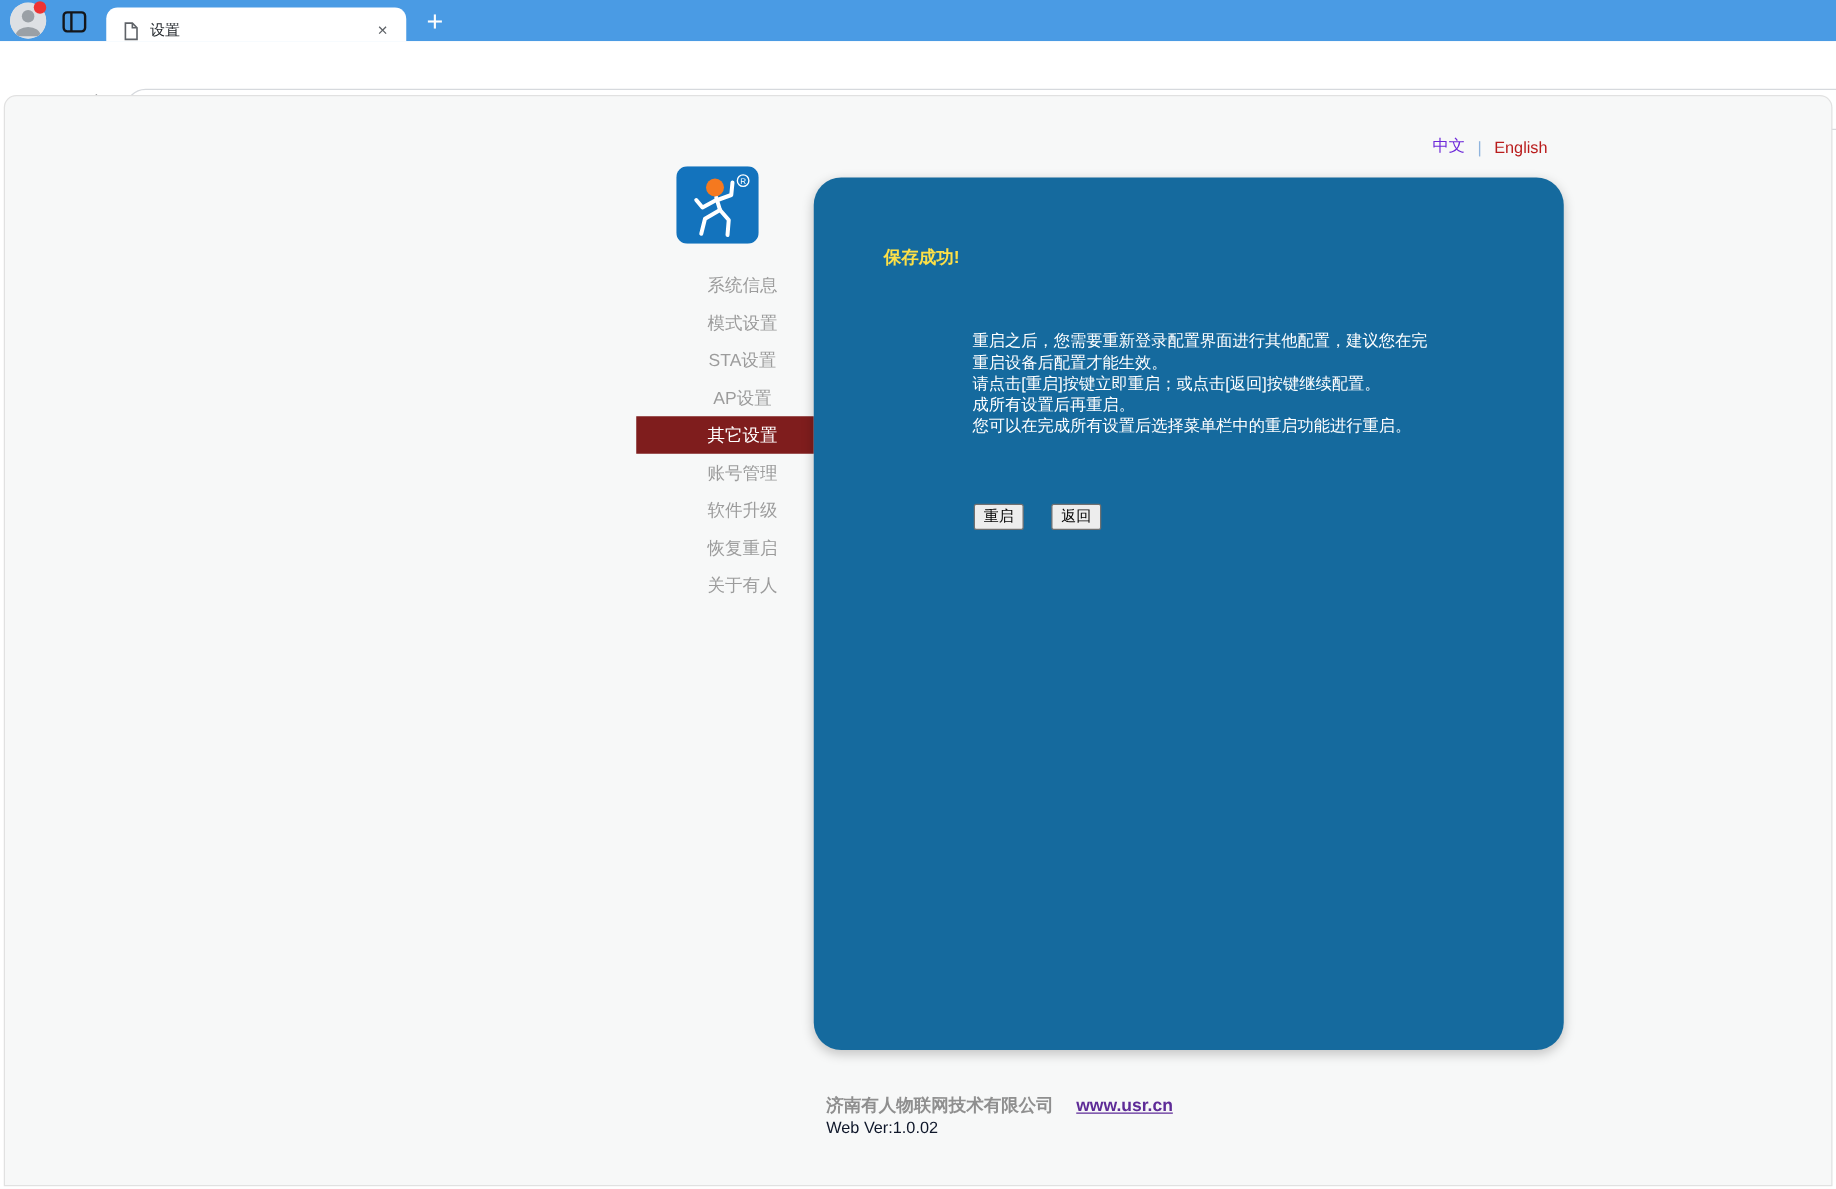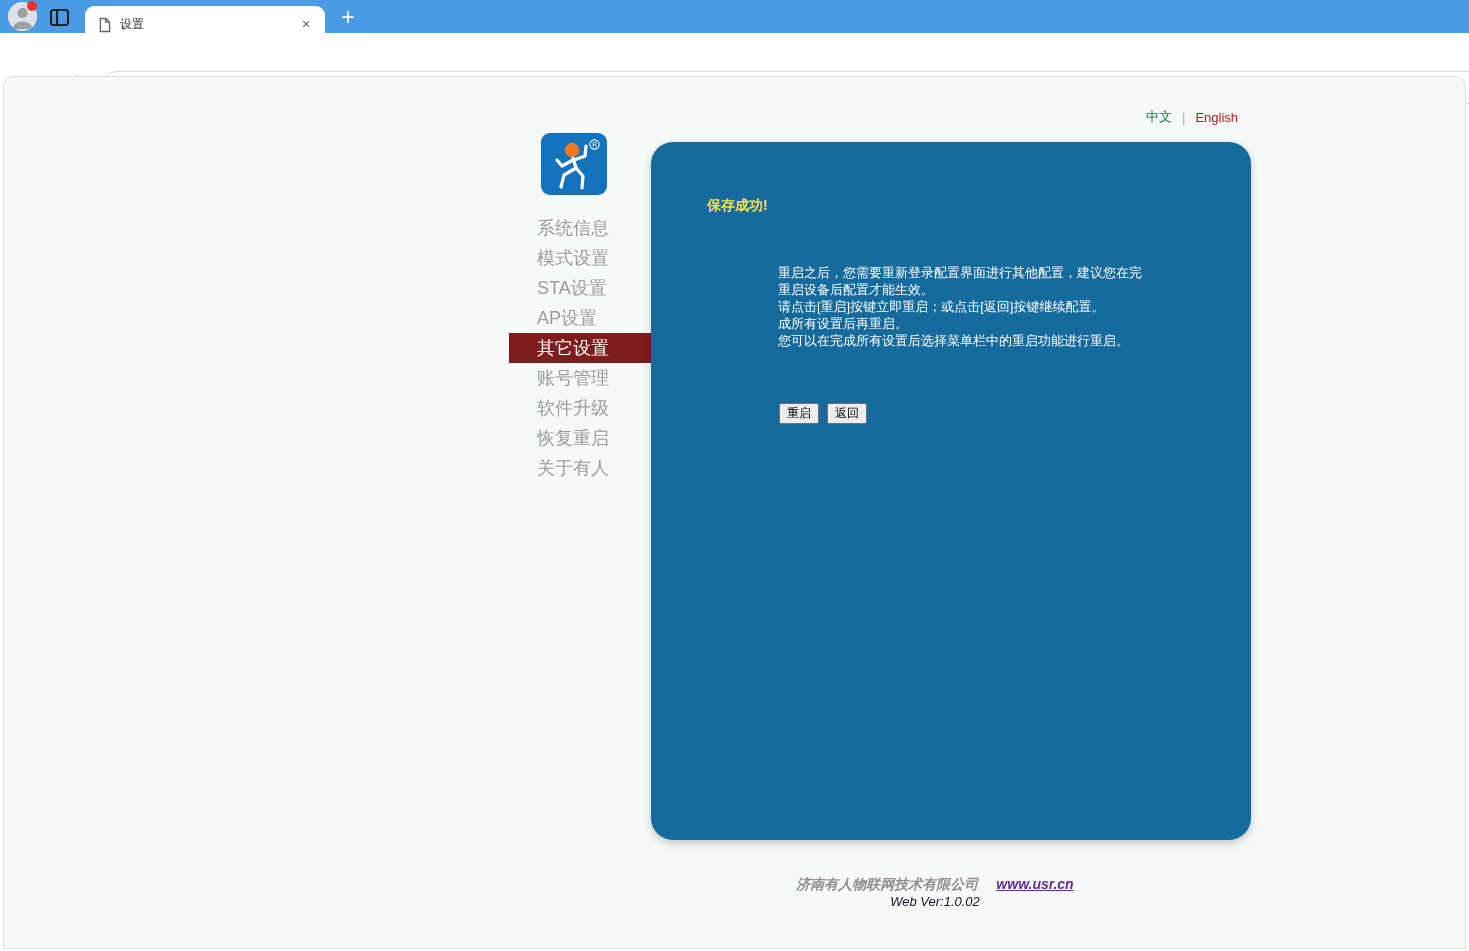--- a/index.html
+++ b/index.html
@@ -27,37 +27,37 @@
   .addr-bar { position:absolute; left:100px; right:-24px; top:38px; height:33px; background:#ffffff; border:1px solid #d6d9dd; border-radius:17px; display:flex; align-items:center; padding-left:17px; }
   .sec-chip { display:flex; align-items:center; }
   .sec-label { font-size:13px; color:#5f6368; margin-left:8px; }
   .addr-divider { color:#c3c6ca; font-size:14px; margin:0 13px 0 14px; font-weight:300; }
   .url-text { font-size:14px; color:#1d1f23; letter-spacing:.2px; }
 
   
   .page { position:absolute; left:3px; right:3px; top:76px; bottom:2px; background:#f7f8f8; border:1px solid #e1e1e1; border-radius:10px 10px 0 0; }
 
   .lang-bar { position:absolute; left:1142px; top:31px; display:flex; align-items:center; font-size:13px; }
-  .lang-zh { color:#15803d; }
+  .lang-zh { color:#6d28d9; }
   .lang-sep { color:#8fb4dd; margin:0 10px; }
   .lang-en { color:#b91c1c; cursor:pointer; }
 
   .logo { position:absolute; left:537px; top:56px; width:66px; height:62px; }
 
   .menu { position:absolute; left:505px; top:136px; width:142px; list-style:none; }
-  .menu li { height:30px; line-height:30px; padding-left:28px; font-size:18px; color:#9c9c9c; white-space:nowrap; cursor:pointer; }
+  .menu li { height:30px; line-height:30px; padding-left:28px; font-size:14px; color:#9c9c9c; white-space:nowrap; cursor:pointer;text-align:center; }
   .menu li.selected { background:#7f1d1d; color:#ffffff; }
 
   .panel { position:absolute; left:647px; top:65px; width:600px; height:698px; background:#156a9e; border-radius:22px; box-shadow:0 3px 9px rgba(0,0,0,.22); }
   .panel-heading { position:absolute; left:56px; top:55px; font-size:14px; font-weight:bold; color:#fde047; }
   .panel-body { position:absolute; left:127px; top:122px; font-size:13px; line-height:17px; color:#ffffff; }
-  .btn-row { position:absolute; left:128px; top:261px; display:flex; gap:8px;justify-content:flex-end; }
+  .btn-row { position:absolute; left:128px; top:261px; display:flex; gap:22px;justify-content:flex-end; }
   .sys-btn { min-width:40px; height:21px; background:#ededed; border:1px solid #707070; border-radius:2px; font-size:12px; color:#000; font-family:inherit; padding:0 7px; cursor:pointer; }
 
-  .footer { position:absolute; left:631px; top:799px; width:600px; text-align:center; line-height:17px;font-style:italic; }
+  .footer { position:absolute; left:657px; top:799px; width:600px; line-height:17px; }
   .footer-line1 { font-size:14px; color:#8f8f8f; font-weight:bold; }
   .footer-link { color:#5e2b97; text-decoration:underline; font-weight:bold; margin-left:18px; cursor:pointer; }
   .footer-ver { font-size:13px; color:#0f172a; font-weight:normal; }
 </style>
 </head>
 <body>
 
 <div class="tabstrip">
   <div class="avatar-btn">
     <svg width="29" height="29" viewBox="0 0 29 29">

